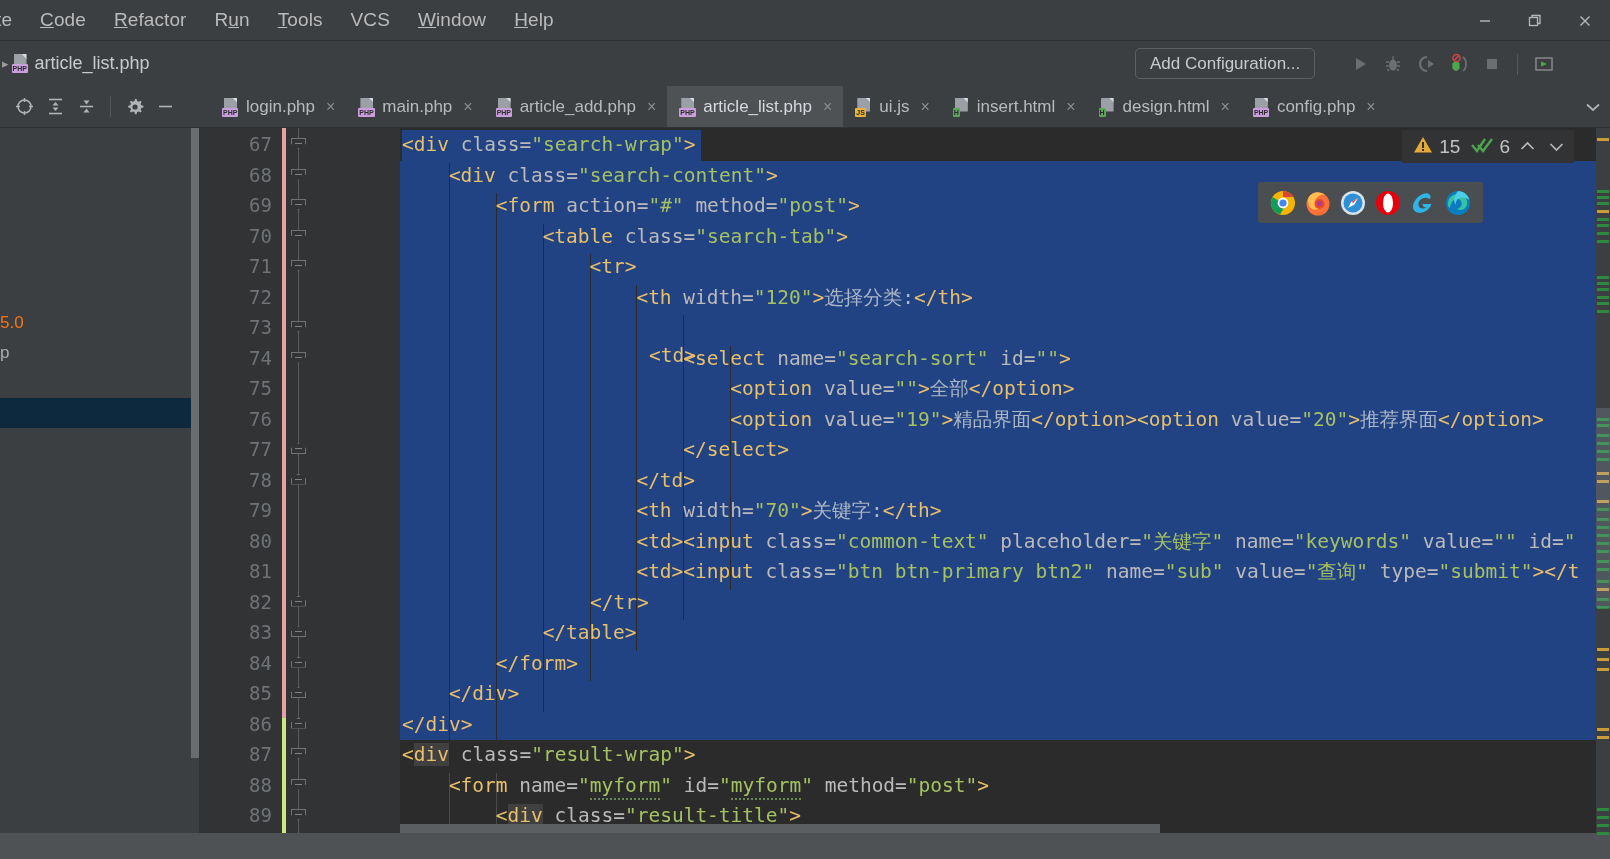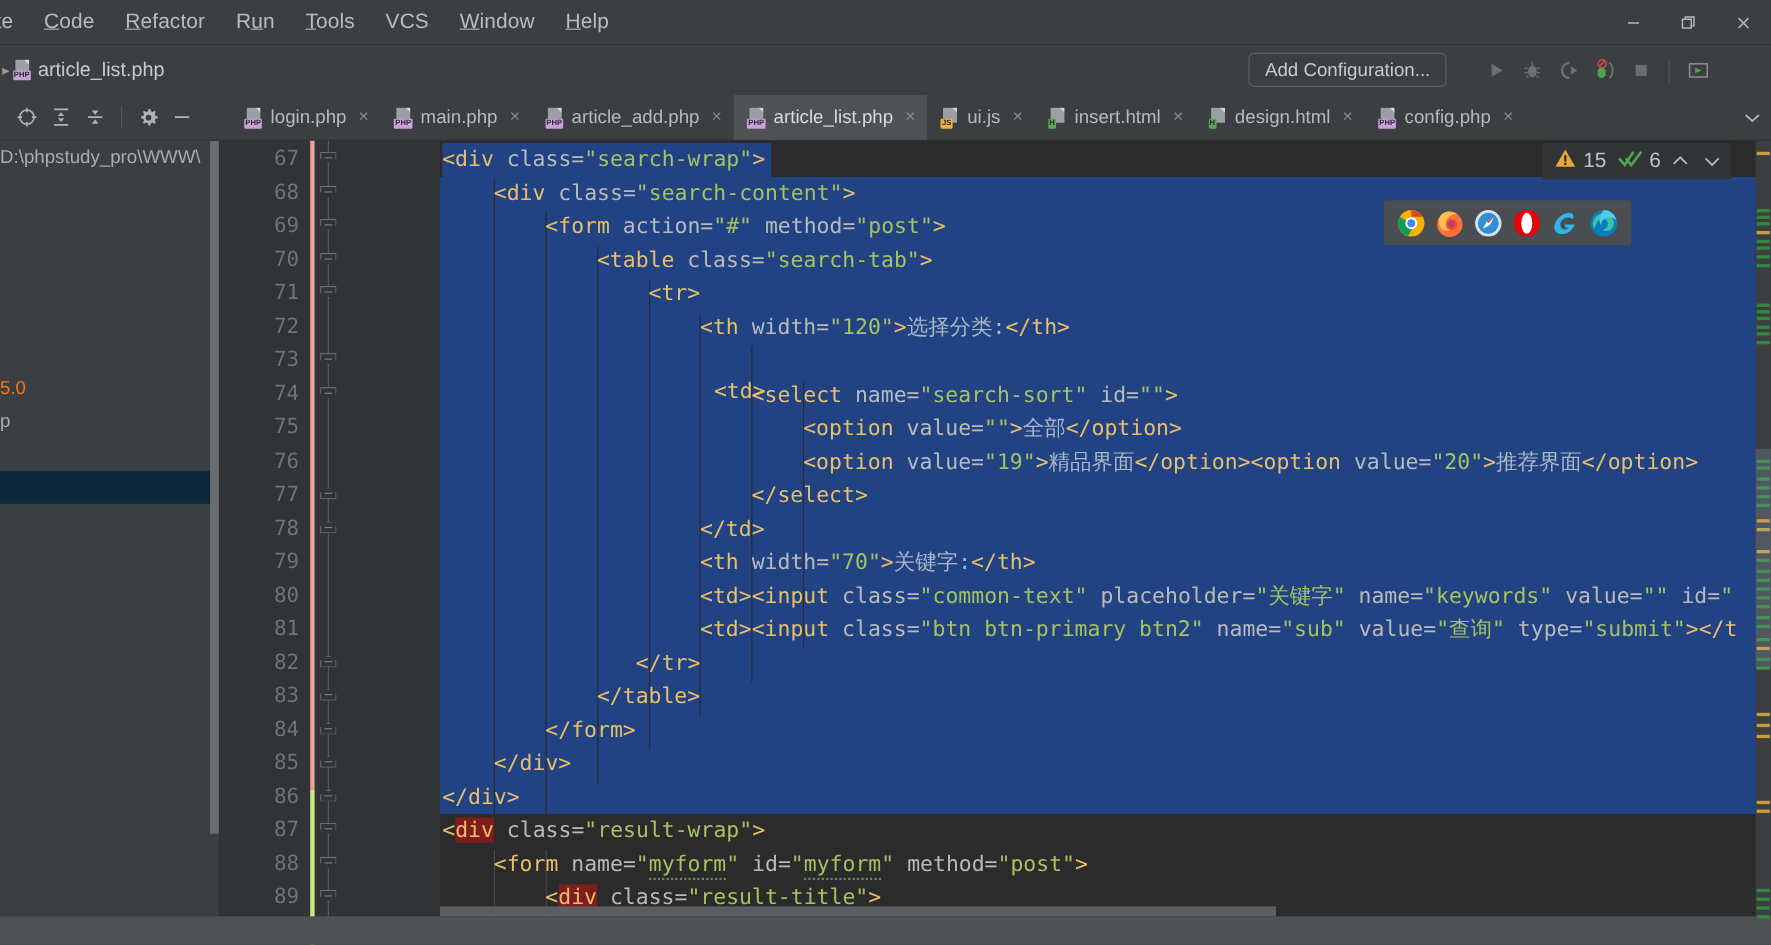--- a/index.html
+++ b/index.html
@@ -135,21 +135,21 @@
     white-space: pre; color: #a9b7c6;
   }
   .selblock { position: absolute; background: #214283; }
   .indent-guide { position: absolute; width: 1px; background: #2b2b2b; }
 
   .t-tag   { color: #e8bf6a; }
   .t-attr  { color: #bababa; }
   .t-val   { color: #a5c261; }
   .t-text  { color: #a9b7c6; margin-top: 24px; }
   .t-punct { color: #e8bf6a; }
-  .hl-brace { background: #7f1d1d; }
+  .hl-brace { background: #404040; }
   .squig { border-bottom: 2px dotted #6a8759; padding-bottom: 1px; }
 
   
   .inspect {
     position: absolute; right: 36px; top: 130px; height: 33px;
     background: #313335; display: flex; align-items: center; gap: 5px;
     padding: 0 6px 0 10px; z-index: 40;
   }
   .insp-num { color: #c0c3c5; font-size: 19px; font-family: "Liberation Sans", sans-serif; }
   .insp-chev { width: 24px; height: 24px; display: flex; align-items: center; justify-content: center; }
@@ -390,21 +390,20 @@
       </div>
     <div class="tab-overflow">
       <svg width="20" height="20" viewBox="0 0 20 20">
           <path d="M4 7.5 L10 13 L16 7.5" fill="none" stroke="#b0b3b5" stroke-width="1.7"></path>
         </svg>
     </div>
   </div>
 
   <div class="leftpanel">
     <div id="lprows">
-        <div class="lp-row" style="color: rgb(170, 173, 175); padding-left: 0px;">D:\phpstudy_pro\WWW\</div>
         <div class="lp-row" style="color: rgb(170, 173, 175); padding-left: 0px;"></div>
         <div class="lp-row" style="color: rgb(170, 173, 175); padding-left: 0px;"></div>
         <div class="lp-row" style="color: rgb(170, 173, 175); padding-left: 0px;"></div>
         <div class="lp-row" style="color: rgb(170, 173, 175); padding-left: 0px;"></div>
         <div class="lp-row" style="color: rgb(170, 173, 175); padding-left: 0px;"></div>
         <div class="lp-row" style="color: rgb(170, 173, 175); padding-left: 0px;"></div>
         <div class="lp-row" style="color: #f97316; padding-left: 0px;">5.0</div>
         <div class="lp-row" style="color: rgb(170, 173, 175); padding-left: 0px;">p</div>
         <div class="lp-row" style="color: rgb(204, 130, 66); padding-left: 0px;"></div>
         <div class="lp-row lp-sel" style="color: rgb(170, 173, 175); padding-left: 0px;"></div>
@@ -518,21 +517,21 @@
         <div class="cline" style="top: 154.5px; left: 236.4px;"><span class="t-punct">&lt;th </span><span class="t-attr">width=</span><span class="t-val">"120"</span><span class="t-punct">&gt;</span><span class="t-text">选择分类:</span><span class="t-punct">&lt;/th&gt;</span></div>
         <div class="cline" style="top: 185px; left: 249px; margin-top: 28px;"><span class="t-punct">&lt;td&gt;</span></div>
         <div class="cline" style="top: 215.5px; left: 283.28px;"><span class="t-punct">&lt;select </span><span class="t-attr">name=</span><span class="t-val">"search-sort"</span><span class="t-text"> </span><span class="t-attr">id=</span><span class="t-val">""</span><span class="t-punct">&gt;</span></div>
         <div class="cline" style="top: 246px; left: 330.16px;"><span class="t-punct">&lt;option </span><span class="t-attr">value=</span><span class="t-val">""</span><span class="t-punct">&gt;</span><span class="t-text">全部</span><span class="t-punct">&lt;/option&gt;</span></div>
         <div class="cline" style="top: 276.5px; left: 330.16px;"><span class="t-punct">&lt;option </span><span class="t-attr">value=</span><span class="t-val">"19"</span><span class="t-punct">&gt;</span><span class="t-text">精品界面</span><span class="t-punct">&lt;/option&gt;&lt;option </span><span class="t-attr">value=</span><span class="t-val">"20"</span><span class="t-punct">&gt;</span><span class="t-text">推荐界面</span><span class="t-punct">&lt;/option&gt;</span></div>
         <div class="cline" style="top: 307px; left: 283.28px;"><span class="t-punct">&lt;/select&gt;</span></div>
         <div class="cline" style="top: 337.5px; left: 236.4px;"><span class="t-punct">&lt;/td&gt;</span></div>
         <div class="cline" style="top: 368px; left: 236.4px;"><span class="t-punct">&lt;th </span><span class="t-attr">width=</span><span class="t-val">"70"</span><span class="t-punct">&gt;</span><span class="t-text">关键字:</span><span class="t-punct">&lt;/th&gt;</span></div>
         <div class="cline" style="top: 398.5px; left: 236.4px;"><span class="t-punct">&lt;td&gt;&lt;input </span><span class="t-attr">class=</span><span class="t-val">"common-text"</span><span class="t-text"> </span><span class="t-attr">placeholder=</span><span class="t-val">"关键字"</span><span class="t-text"> </span><span class="t-attr">name=</span><span class="t-val">"keywords"</span><span class="t-text"> </span><span class="t-attr">value=</span><span class="t-val">""</span><span class="t-text"> </span><span class="t-attr">id=</span><span class="t-val">"</span></div>
         <div class="cline" style="top: 429px; left: 236.4px;"><span class="t-punct">&lt;td&gt;&lt;input </span><span class="t-attr">class=</span><span class="t-val">"btn btn-primary btn2"</span><span class="t-text"> </span><span class="t-attr">name=</span><span class="t-val">"sub"</span><span class="t-text"> </span><span class="t-attr">value=</span><span class="t-val">"查询"</span><span class="t-text"> </span><span class="t-attr">type=</span><span class="t-val">"submit"</span><span class="t-punct">&gt;&lt;/t</span></div>
-        <div class="cline" style="top: 459.5px; left: 178px;"><span class="t-punct">&lt;/tr&gt;</span></div>
+        <div class="cline" style="top: 459.5px; left: 190px;"><span class="t-punct">&lt;/tr&gt;</span></div>
         <div class="cline" style="top: 490px; left: 142.64px;"><span class="t-punct">&lt;/table&gt;</span></div>
         <div class="cline" style="top: 520.5px; left: 95.76px;"><span class="t-punct">&lt;/form&gt;</span></div>
         <div class="cline" style="top: 551px; left: 48.88px;"><span class="t-punct">&lt;/div&gt;</span></div>
         <div class="cline" style="top: 581.5px; left: 2px;"><span class="t-punct">&lt;/div&gt;</span></div>
         <div class="cline" style="top: 612px; left: 2px;"><span class="t-punct">&lt;</span><span class="hl-brace t-tag">div</span><span class="t-text"> </span><span class="t-attr">class=</span><span class="t-val">"result-wrap"</span><span class="t-punct">&gt;</span></div>
         <div class="cline" style="top: 642.5px; left: 48.88px;"><span class="t-punct">&lt;form </span><span class="t-attr">name=</span><span class="t-val">"</span><span class="squig t-val">myform</span><span class="t-val">"</span><span class="t-text"> </span><span class="t-attr">id=</span><span class="t-val">"</span><span class="squig t-val">myform</span><span class="t-val">"</span><span class="t-text"> </span><span class="t-attr">method=</span><span class="t-val">"post"</span><span class="t-punct">&gt;</span></div>
         <div class="cline" style="top: 673px; left: 95.76px;"><span class="t-punct">&lt;</span><span class="hl-brace t-tag">div</span><span class="t-text"> </span><span class="t-attr">class=</span><span class="t-val">"result-title"</span><span class="t-punct">&gt;</span></div>
       </div>
   </div>
 

